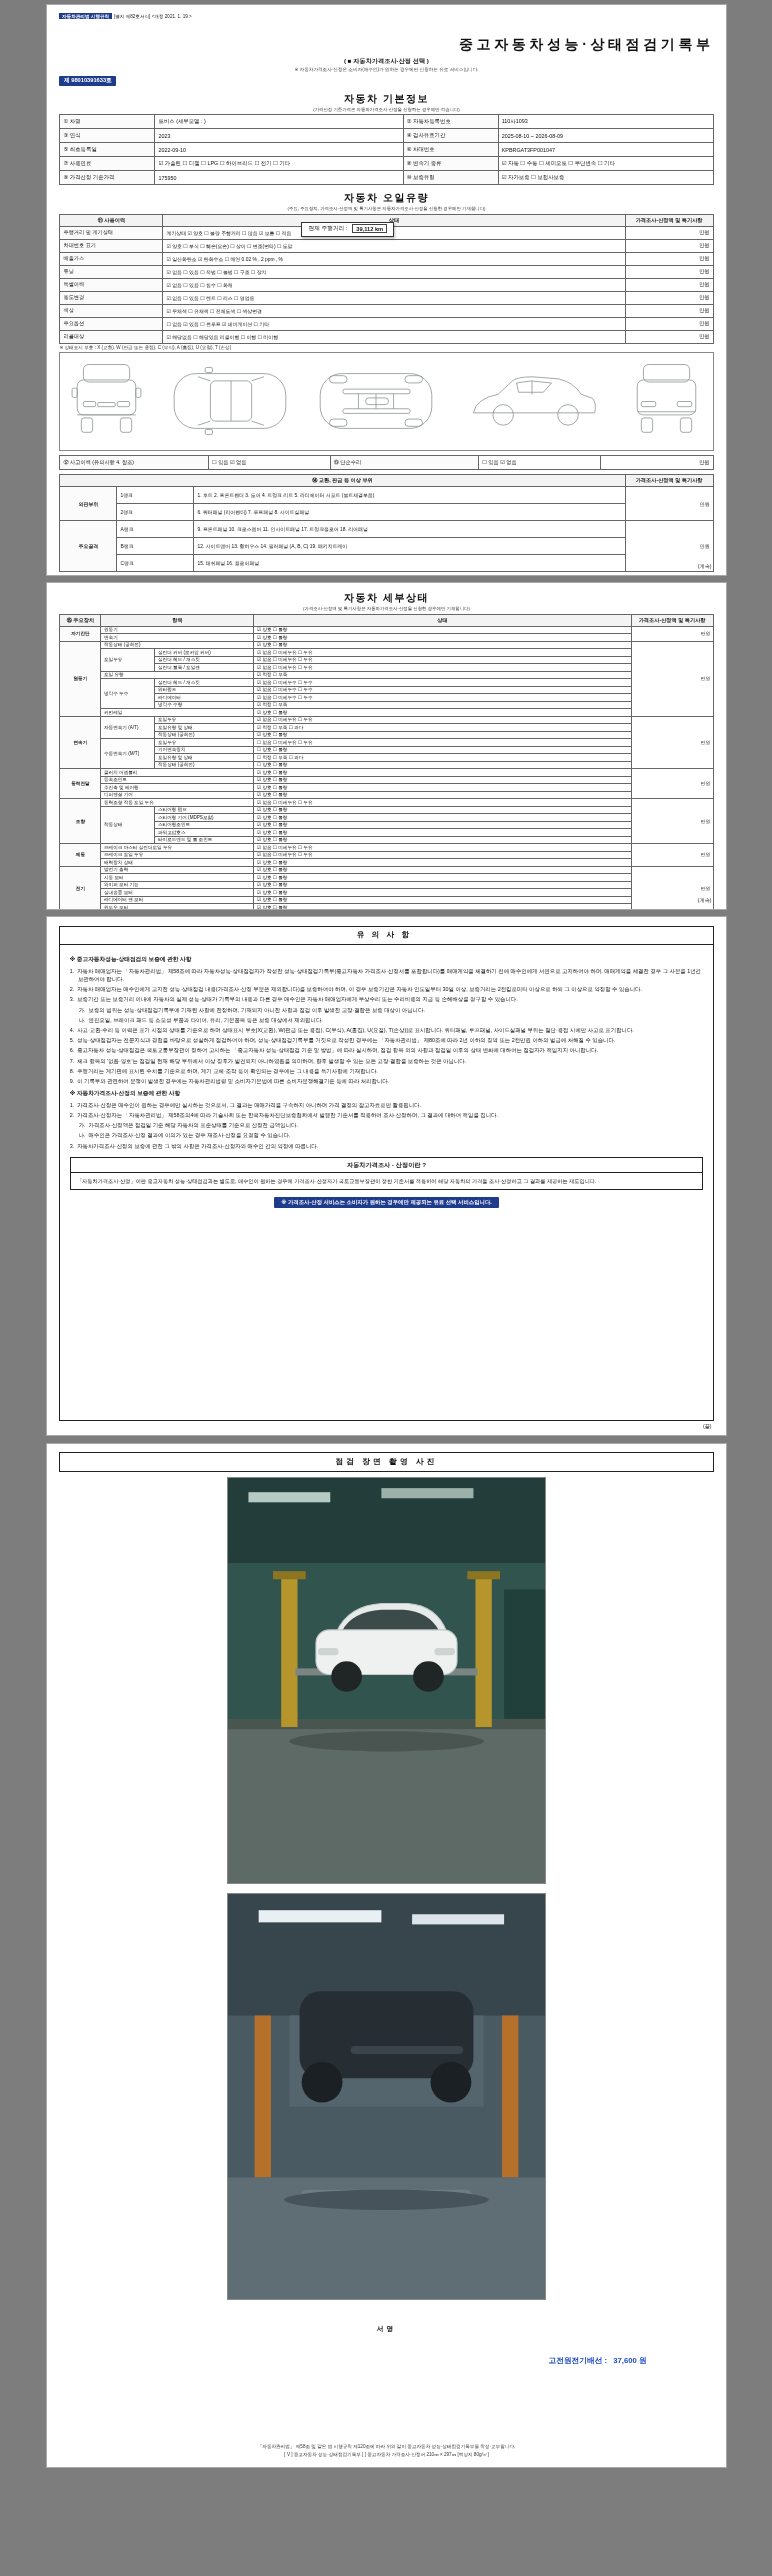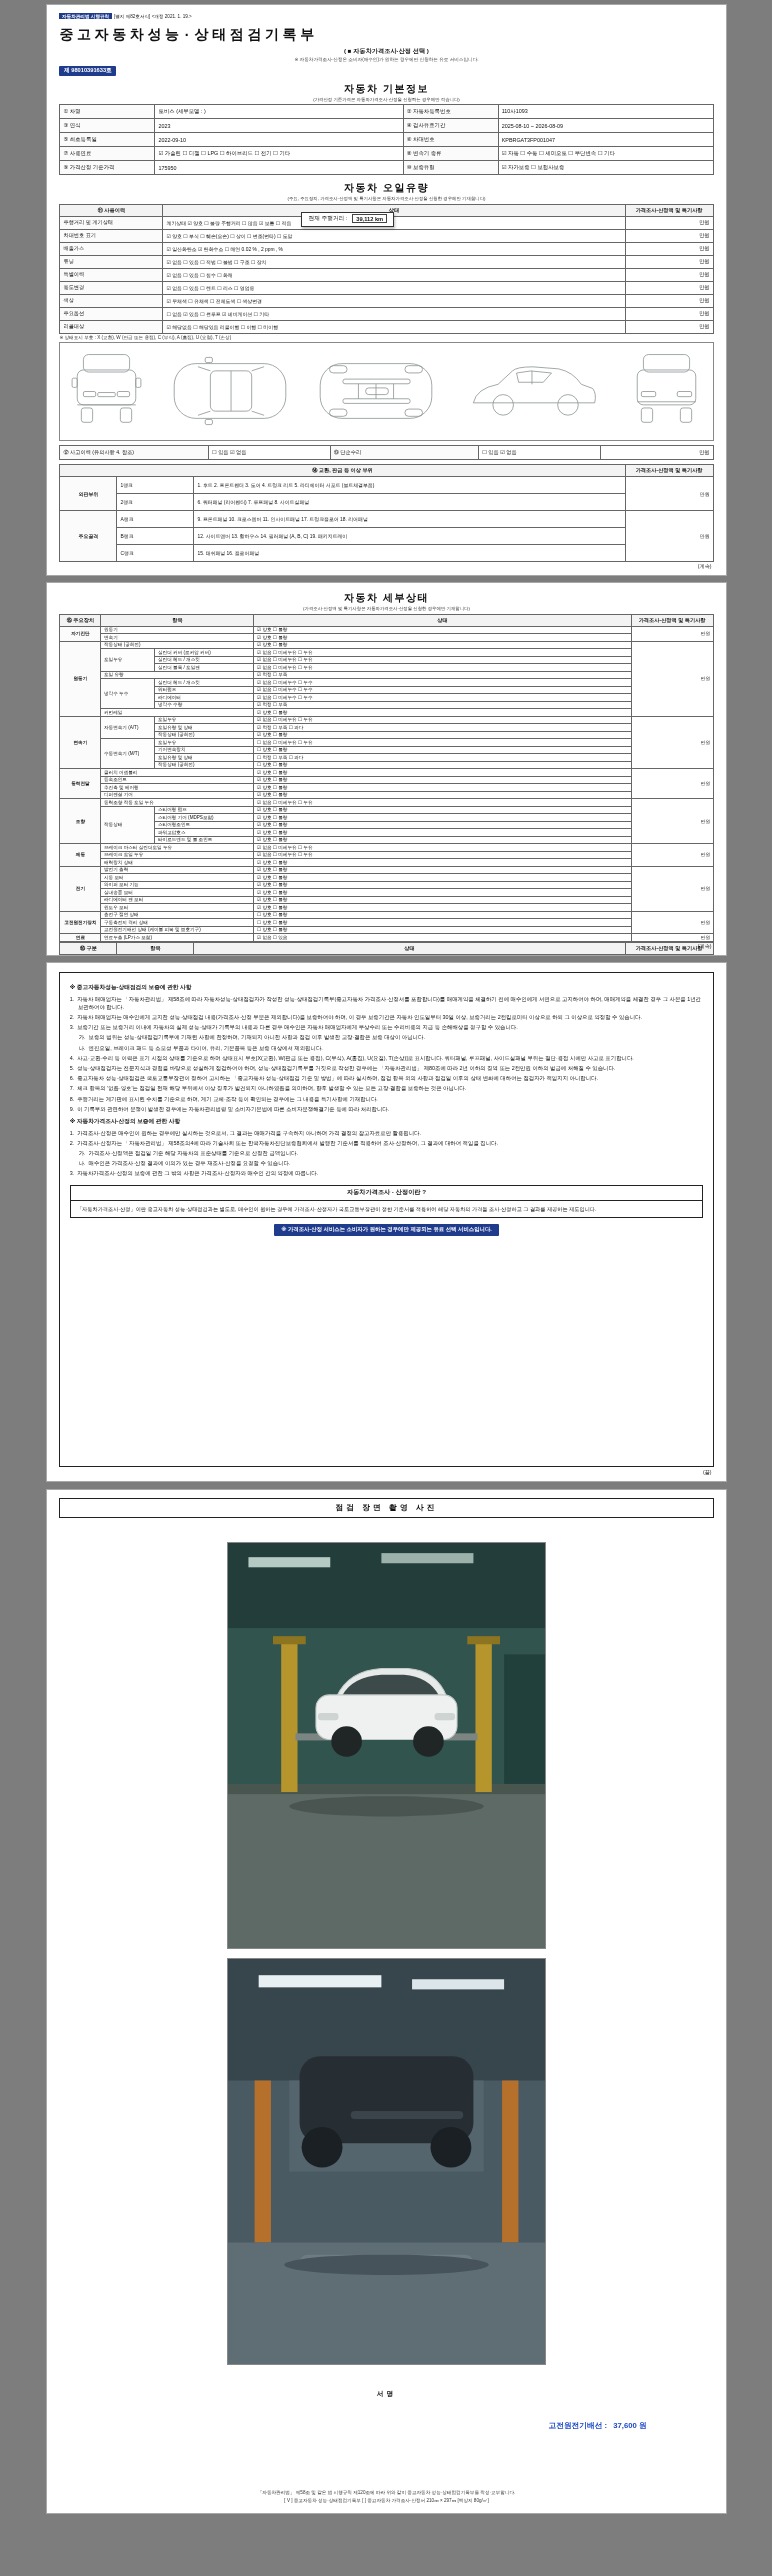--- a/index.html
+++ b/index.html
@@ -4,29 +4,29 @@
 <style>
   *{box-sizing:border-box;margin:0;padding:0}
   html,body{width:773px}
   body{
     height:2576px;background:#7d7d7d;padding-top:4.1px;overflow:hidden;
     font-family:"Liberation Sans","DejaVu Sans",sans-serif;color:#111;
   }
   .sheet{width:681px;margin:0 auto 6.2px;background:#fff;border:0.5px solid #a8a8a8;
     padding:8.2px 12.4px;position:relative;overflow:hidden}
   #sheet1{height:572px}
-  #sheet2{height:374px}
+  #sheet2{height:328px}
   #sheet3{height:520px}
   #sheet4{height:1025px}
 
   
   .formref{font-size:4.6px;color:#222;display:flex;align-items:center;gap:2.1px}
   .chip{background:#1f3b8c;color:#fff;padding:0.5px 2.6px;font-weight:bold}
-  .doc-title{text-align:left;font-size:14px;font-weight:bold;letter-spacing:3.6px;margin-top:7px;
-    font-family:Liberation Mono, monospace}
+  .doc-title{text-align:right;font-size:14px;font-weight:bold;letter-spacing:3.6px;margin-top:17px;
+    font-family:Liberation Sans, sans-serif}
   .doc-subtitle{text-align:center;font-size:6.2px;font-weight:bold;margin-top:2.6px}
   .doc-subnote{text-align:center;font-size:4.6px;color:#444;margin-top:1px}
   .doc-no{display:inline-block;background:#1f3b8c;color:#fff;font-size:5.7px;font-weight:bold;
     padding:1px 4.6px;margin-top:4.1px;border-radius:1px}
 
   
   .sec-head{margin-top:6.2px}
   .sec-title{text-align:center;font-size:10px;font-weight:bold;letter-spacing:1.5px}
   .sec-note{text-align:center;font-size:4.4px;color:#333;margin:1px 0 2.1px}
 
@@ -85,21 +85,21 @@
   .notice-sec{font-weight:bold;font-size:5.7px;margin:5.2px 0 2.6px}
   .notice-item{padding-left:8.2px;text-indent:-8.2px;margin:2.1px 0;line-height:1.5;white-space:pre-wrap}
   .define-box{border:0.5px solid #222;margin-top:7.2px}
   .define-title{border-bottom:0.5px solid #222;text-align:center;font-weight:bold;font-size:6.2px;padding:2.6px}
   .define-text{padding:4.1px 6.2px;font-size:5.2px;line-height:1.55}
   .highlight{display:table;margin:6.2px auto 0;background:#1f3b8c;color:#fff;font-size:5.4px;
     font-weight:bold;padding:2.1px 7.2px;border-radius:1px}
 
   
   .photo-header{border:0.8px solid #222;text-align:center;font-weight:bold;font-size:7.7px;
-    letter-spacing:3.1px;padding:4.1px;margin-bottom:24px}
+    letter-spacing:3.1px;padding:4.1px;margin-bottom:5px}
   .photo{width:319px;height:407px;margin:0 auto 9.3px;border:0.5px solid #888;overflow:hidden;background:#33504b}
   .photo svg{display:block;width:100%;height:100%}
   .sign-row{margin-top:25px;text-align:center;font-size:6.7px;letter-spacing:3.1px;font-weight:bold}
   .fee-row{text-align:right;margin:21.6px 67px 0 0;font-size:7.7px;font-weight:bold;color:#1d49c8}
   .fee-label{margin-right:4.1px}
   .legal{position:absolute;left:0;right:0;bottom:8.2px;text-align:center;font-size:4.6px;color:#333;line-height:1.7}
 </style>
 </head>
 <body>
 
@@ -598,20 +598,21 @@
           <td class="c-price">만원</td>
         </tr>
       </tbody>
   </table>
 
   <div class="cont-mark">(계속)</div>
 </div>
 
 <div class="sheet" id="sheet3">
   <div class="notice-box">
+    <div class="notice-title">유의사항</div>
     <div class="notice-body">
       <div class="notice-sec">※ 중고자동차성능·상태점검의 보증에 관한 사항</div>
       <div>
 
           <div class="notice-item">1.  자동차 매매업자는 「자동차관리법」 제58조에 따라 자동차성능·상태점검자가 작성한 성능·상태점검기록부(중고자동차 가격조사·산정서를 포함합니다)를 매매계약을 체결하기 전에 매수인에게 서면으로 고지하여야 하며, 매매계약을 체결한 경우 그 사본을 1년간 보관하여야 합니다.</div>
 
           <div class="notice-item">2.  자동차 매매업자는 매수인에게 고지한 성능·상태점검 내용(가격조사·산정 부분은 제외합니다)을 보증하여야 하며, 이 경우 보증기간은 자동차 인도일부터 30일 이상, 보증거리는 2천킬로미터 이상으로 하되 그 이상으로 약정할 수 있습니다.</div>
 
           <div class="notice-item">3.  보증기간 또는 보증거리 이내에 자동차의 실제 성능·상태가 기록부의 내용과 다른 경우 매수인은 자동차 매매업자에게 무상수리 또는 수리비용의 지급 등 손해배상을 청구할 수 있습니다.</div>
 

